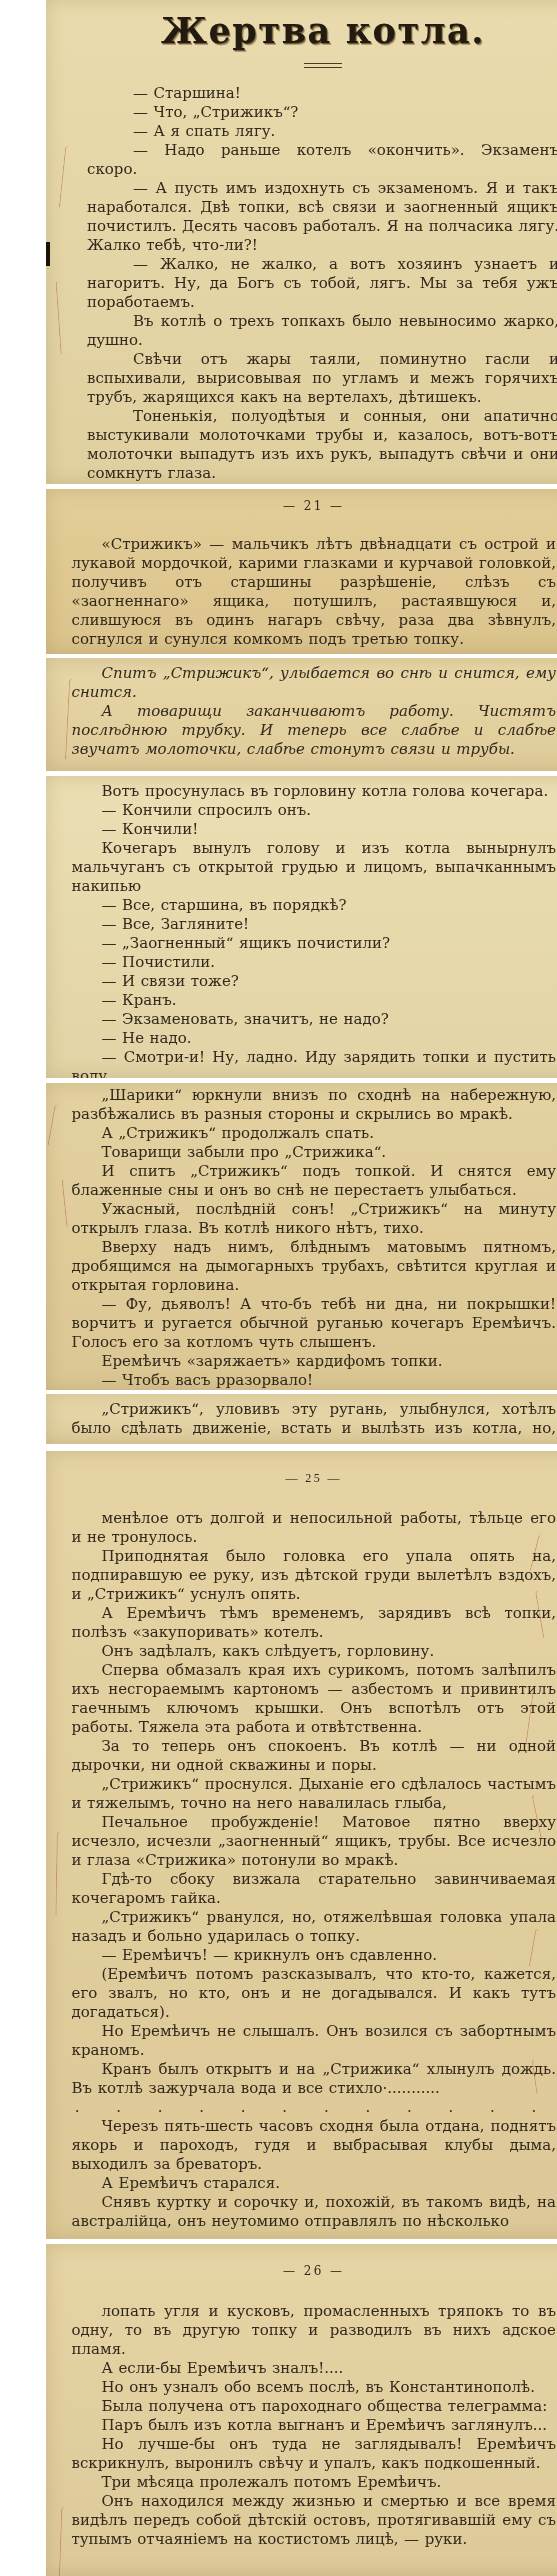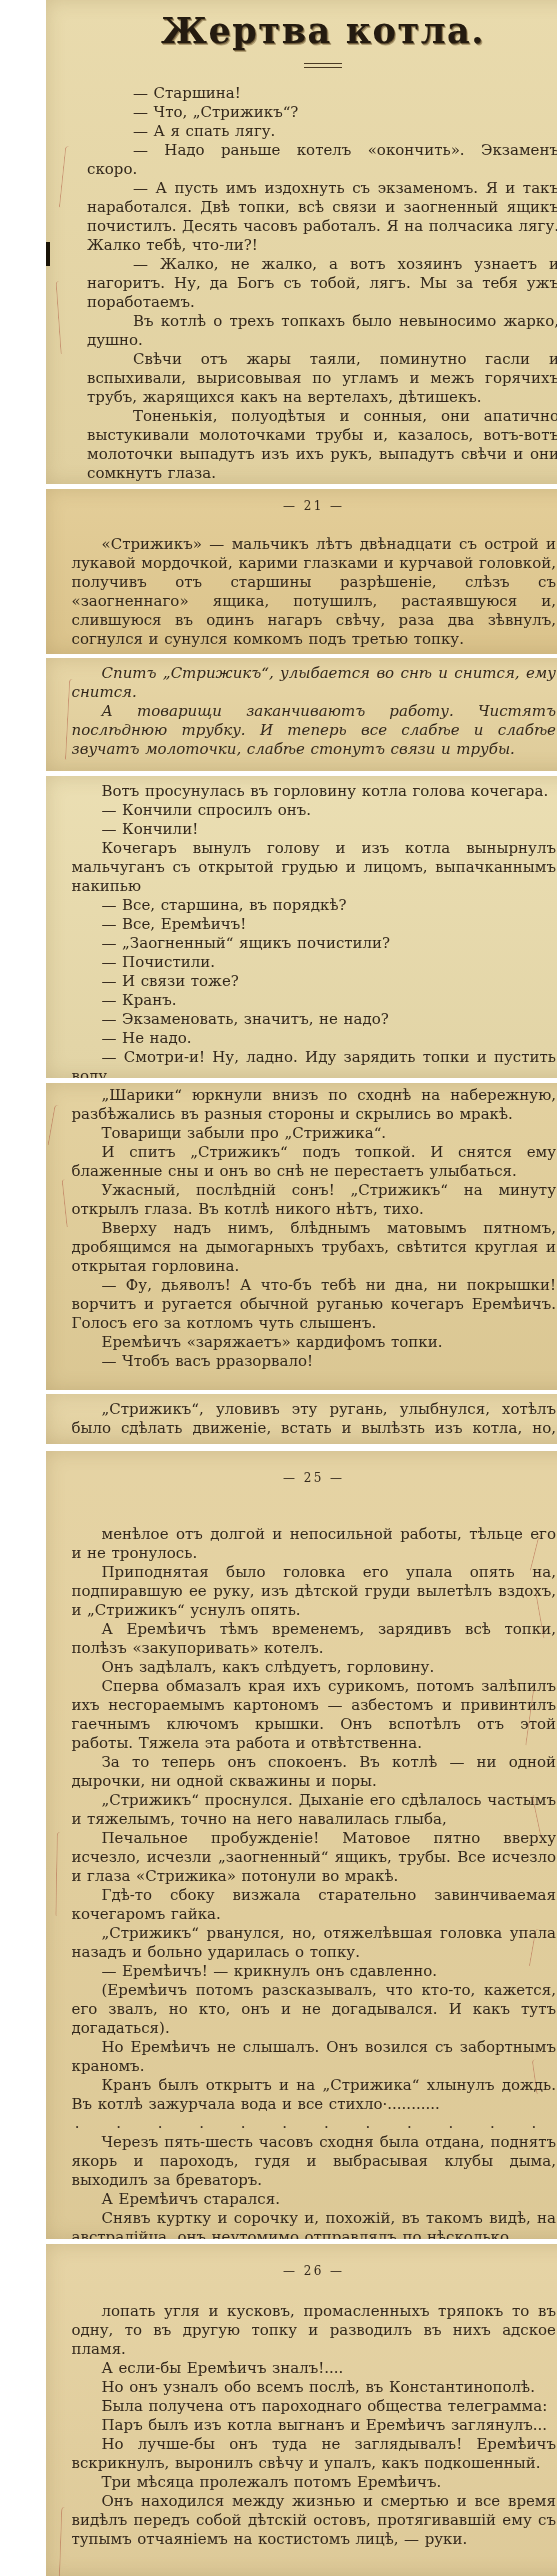--- a/index.html
+++ b/index.html
@@ -53,21 +53,21 @@
   .page-number {
     margin: 0;
     font-size: 12px;
     line-height: 19px;
     font-weight: 400;
     text-align: center;
     letter-spacing: 2.4px;
     color: #33281c;
   }
   .f2 .page-number { margin-bottom: 19px; }
-  .f7 .page-number { margin-bottom: 37px; }
+  .f7 .page-number { margin-bottom: 21px; font-family: Liberation Serif, serif; }
   .f8 .page-number { margin-bottom: 21px; }
 
   .text { color: #33281c; }
   .para {
     margin: 0;
     font-size: 15px;
     line-height: 19px;
     text-align: justify;
     text-indent: 30px;
     word-spacing: 0.8px;
@@ -142,34 +142,35 @@
     <span class="mark crease cC"></span>
   </section>
 
   <section class="fragment f4" style="background-color: rgb(234, 221, 175);">
     <div class="text">
         <p class="para">Вотъ просунулась въ горловину котла голова кочегара.</p>
         <p class="para">— Кончили спросилъ онъ.</p>
         <p class="para">— Кончили!</p>
         <p class="para">Кочегаръ вынулъ голову и изъ котла вынырнулъ мальчуганъ съ открытой грудью и лицомъ, выпачканнымъ накипью</p>
         <p class="para">— Все, старшина, въ порядкѣ?</p>
-        <p class="para">— Все, Еремѣичъ!</p>
+        <p class="para">— Все, Загляните!</p>
         <p class="para">— „Заогненный“ ящикъ почистили?</p>
         <p class="para">— Почистили.</p>
         <p class="para">— И связи тоже?</p>
         <p class="para">— Кранъ.</p>
         <p class="para">— Экзаменовать, значитъ, не надо?</p>
         <p class="para">— Не надо.</p>
         <p class="para">— Смотри-и! Ну, ладно. Иду зарядить топки и пустить воду.</p>
       </div>
   </section>
 
   <section class="fragment f5" style="background-color: rgb(226, 207, 155);">
     <div class="text">
         <p class="para">„Шарики“ юркнули внизъ по сходнѣ на набережную, разбѣжались въ разныя стороны и скрылись во мракѣ.</p>
+        <p class="para">А „Стрижикъ“ продолжалъ спать.</p>
         <p class="para">Товарищи забыли про „Стрижика“.</p>
         <p class="para">И спитъ „Стрижикъ“ подъ топкой. И снятся ему блаженные сны и онъ во снѣ не перестаетъ улыбаться.</p>
         <p class="para">Ужасный, послѣдній сонъ! „Стрижикъ“ на минуту открылъ глаза. Въ котлѣ никого нѣтъ, тихо.</p>
         <p class="para">Вверху надъ нимъ, блѣднымъ матовымъ пятномъ, дробящимся на дымогарныхъ трубахъ, свѣтится круглая и открытая горловина.</p>
         <p class="para">— Фу, дьяволъ! А что-бъ тебѣ ни дна, ни покрышки! ворчитъ и ругается обычной руганью кочегаръ Еремѣичъ. Голосъ его за котломъ чуть слышенъ.</p>
         <p class="para">Еремѣичъ «заряжаетъ» кардифомъ топки.</p>
         <p class="para">— Чтобъ васъ рразорвало!</p>
       </div>
     <span class="mark crease cD"></span>
     <span class="mark crease cE"></span>

